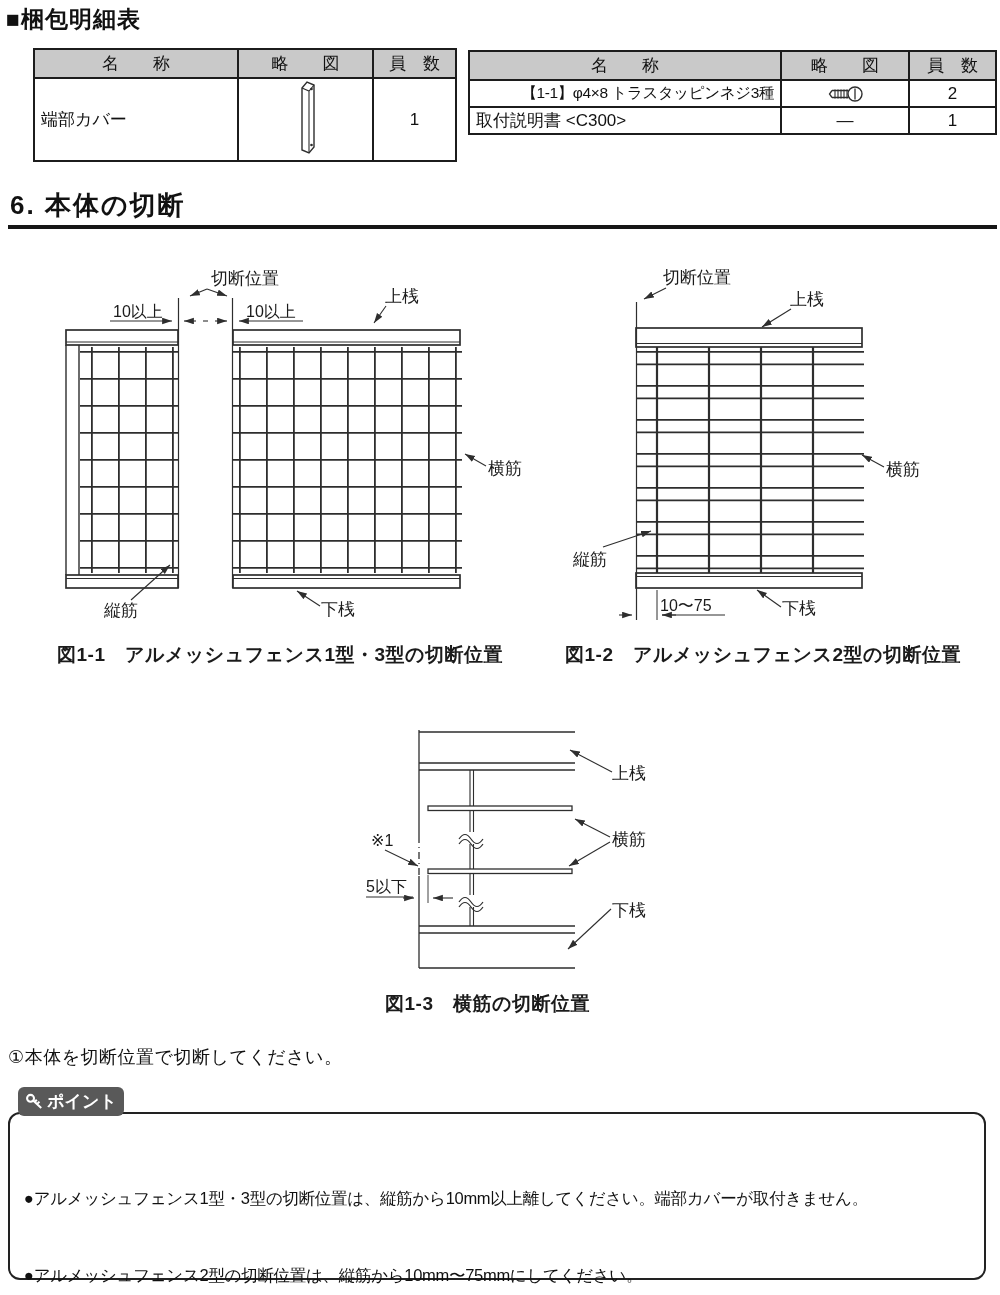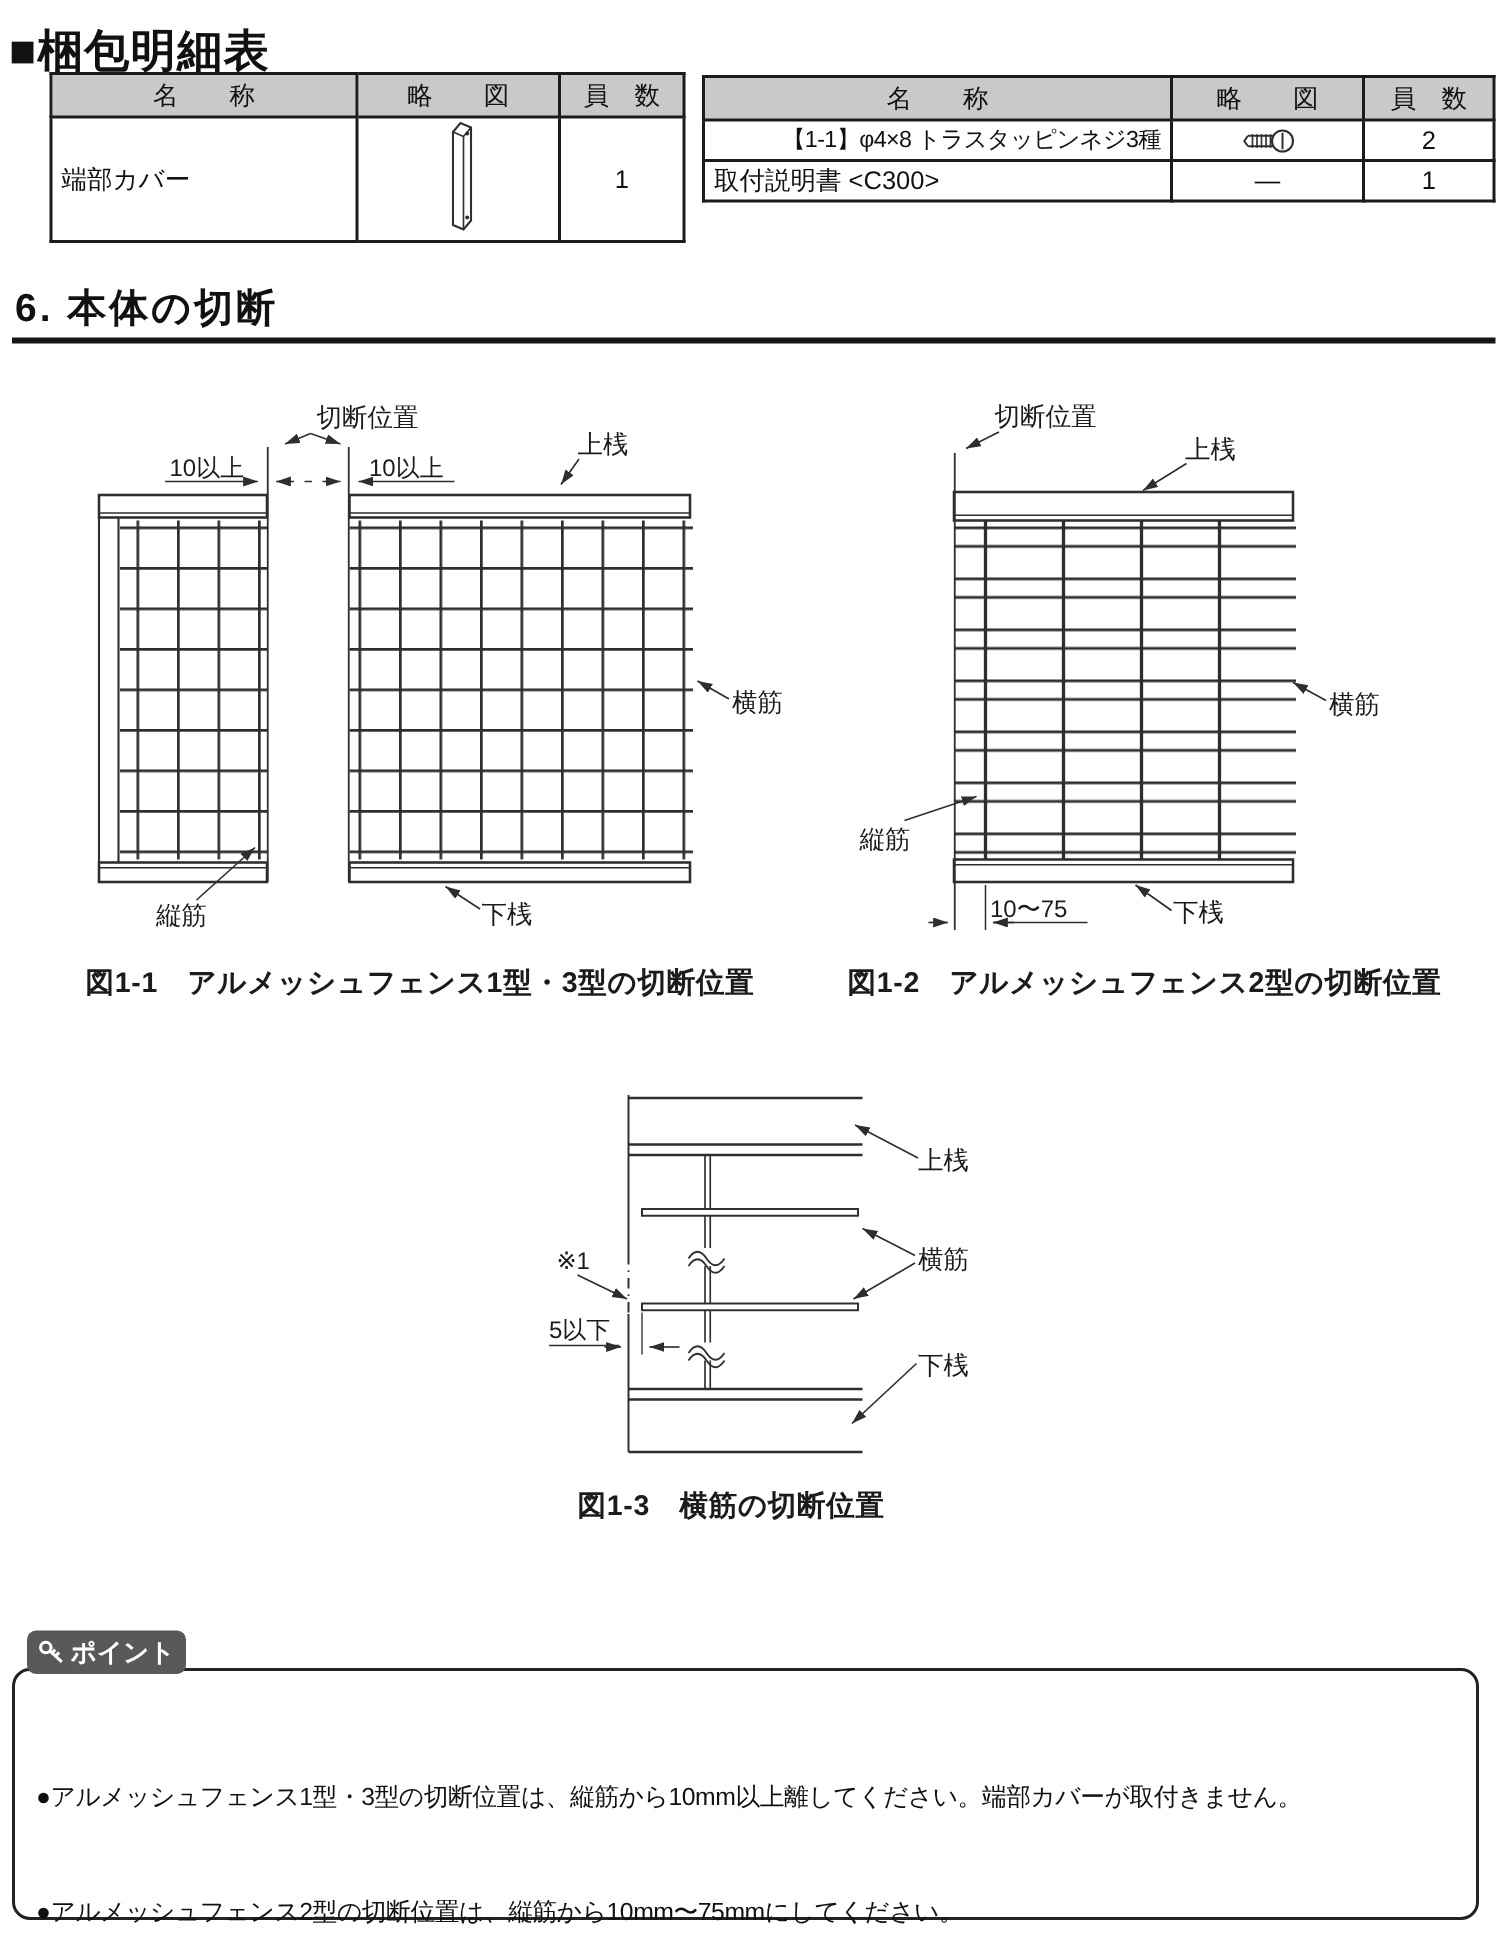--- a/index.html
+++ b/index.html
@@ -2,21 +2,21 @@
 <html><head>
 <meta charset="utf-8">
 <style>
   html,body{margin:0;padding:0;background:#ffffff;}
   #canvas{
     position:relative;width:1000px;height:1295px;background:#ffffff;
     font-family:"Liberation Sans","DejaVu Sans",sans-serif;color:#111;
     overflow:hidden;
   }
   .abs{position:absolute;}
-  .pack-title{left:6px;top:14px;font-size:30px;font-weight:bold;letter-spacing:1px;}
+  .pack-title{left:6px;top:4px;font-size:23px;font-weight:bold;letter-spacing:1px;}
   .section-title{left:10px;top:188px;font-size:26px;font-weight:bold;letter-spacing:2px;}
   .section-rule{left:8px;top:225px;width:989px;height:4px;background:#161616;}
   table.parts{border-collapse:collapse;table-layout:fixed;background:#fff;}
   table.parts th,table.parts td{
     border:2px solid #1c1c1c;font-weight:normal;font-size:17px;
     padding:0 6px;overflow:hidden;white-space:nowrap;
   }
   table.parts th{background:#c9c9c9;text-align:center;padding:2px 0;}
   .cell-center{text-align:center;}
   .step-note{left:8px;top:1045px;font-size:18px;letter-spacing:0.5px;}
@@ -253,20 +253,21 @@
     <path d="M610,837 L575,819" stroke="#2e2e2e" stroke-width="1.1" fill="none" marker-end="url(#ah3)"></path>
     <path d="M610,842 L569,866" stroke="#2e2e2e" stroke-width="1.1" fill="none" marker-end="url(#ah3)"></path>
     <text x="612" y="916" class="lab">下桟</text>
     <path d="M611,909 L568,949" stroke="#2e2e2e" stroke-width="1.1" fill="none" marker-end="url(#ah3)"></path>
   </svg>
 
   <svg class="abs" style="left:350px;top:985px;" width="310" height="35" viewBox="350 985 310 35">
     <text x="385" y="1010" class="figcap">図1-3　横筋の切断位置</text>
   </svg>
 
+  <div class="abs step-note">①本体を切断位置で切断してください。</div>
 
   <div class="abs point-box"></div>
   <div class="abs point-badge">
     <span style="display:inline-flex;">
       <svg width="19" height="19" viewBox="0 0 24 24">
         <circle cx="7" cy="8" r="4.4" fill="none" stroke="#ffffff" stroke-width="2.6"></circle>
         <path d="M10.3,10.8 L20.5,20.2 M15.2,15.3 l3.0,-3.2 M12.3,12.6 l2.6,-2.8" stroke="#ffffff" stroke-width="2.6" fill="none"></path>
       </svg>
     </span>
     <span>ポイント</span>

